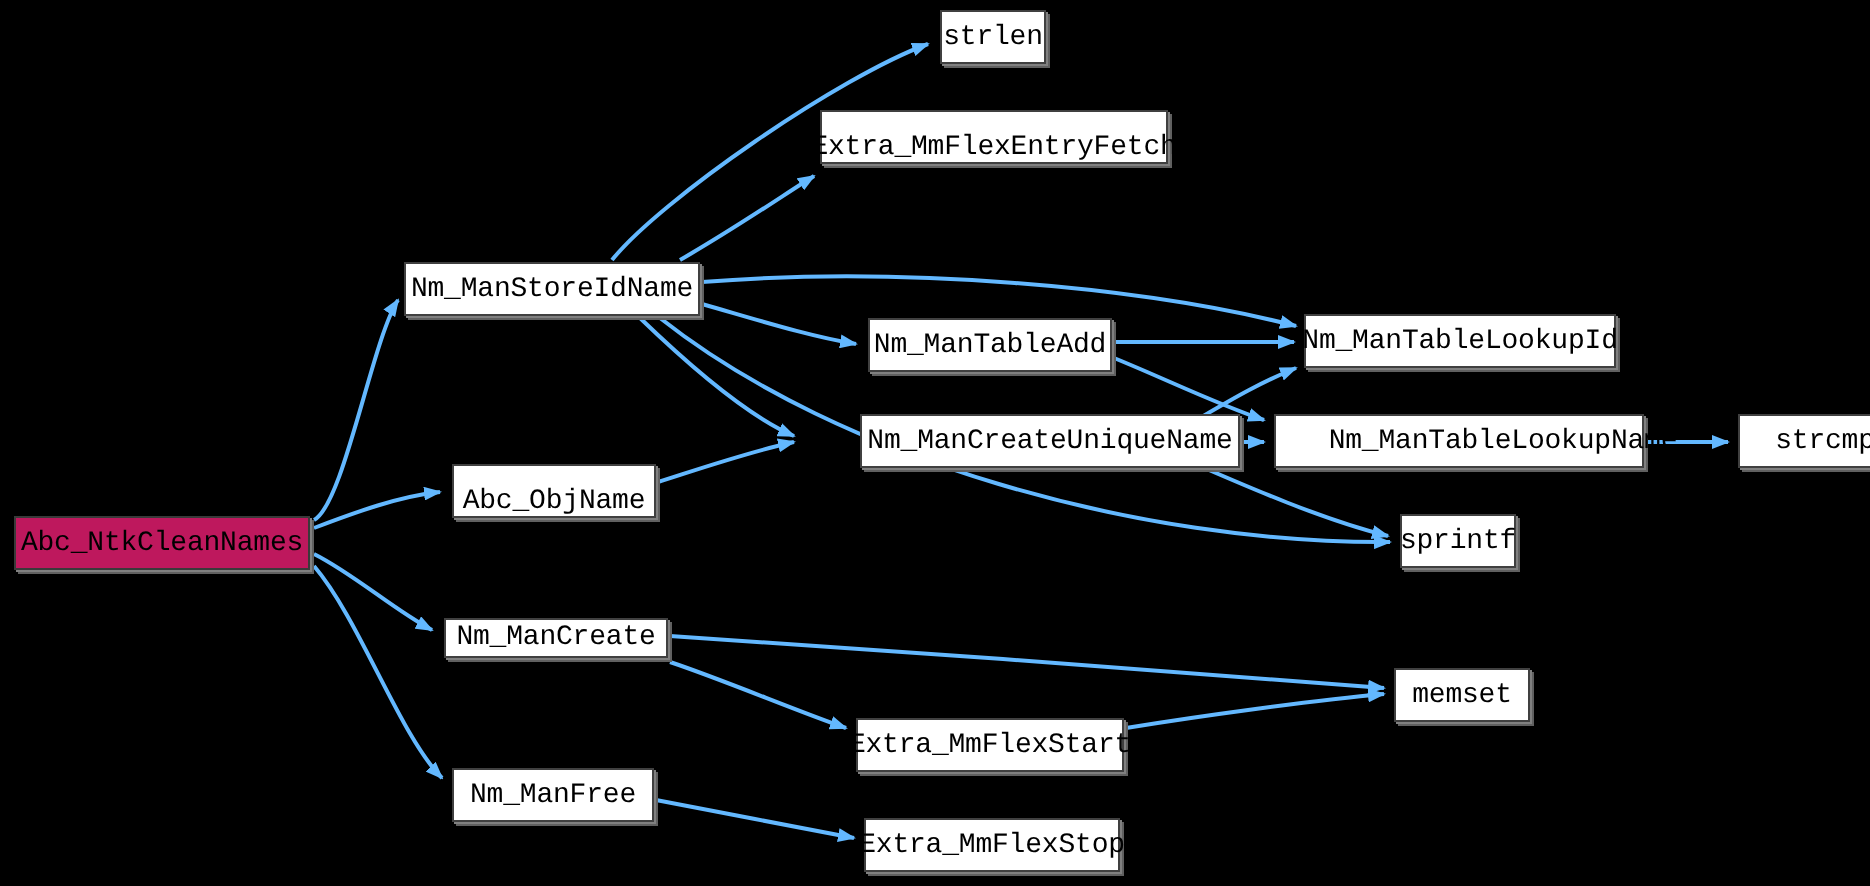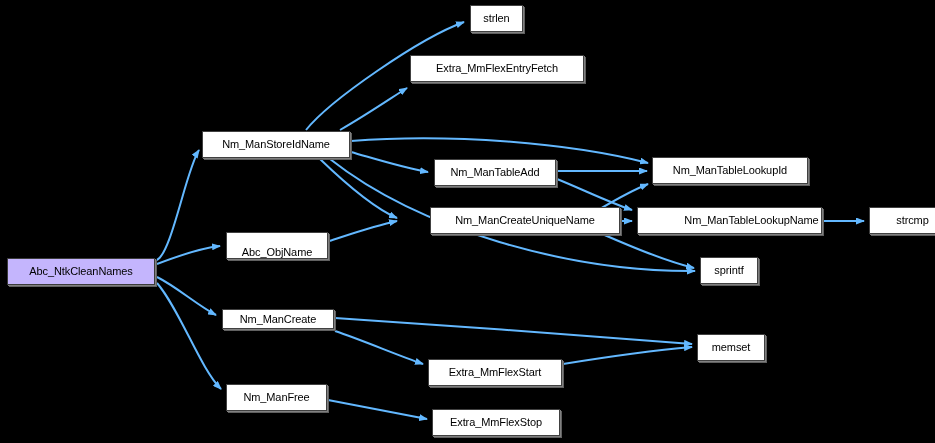--- a/index.html
+++ b/index.html
@@ -26,27 +26,28 @@
   .graph-node {
     position: absolute;
     box-sizing: border-box;
     display: flex;
     align-items: center;
     justify-content: center;
     background: #ffffff;
     border: 1px solid #404040;
     box-shadow: 1px 1px 0 0 #808080, 2px 2px 0 0 #606060;
     color: #000000;
-    font-size: 11px;
+    font-size: 14px;
     line-height: 1;
     white-space: nowrap;
     letter-spacing: -0.1px;
+    font-family: Liberation Mono, monospace;
   }
   .graph-node.root {
-    background: #c4b5fd;
+    background: #be185d;
     border: 1px solid #3a3a3a;
   }
   .node-label {
     display: block;
     padding: 0 2px;
   }
 </style>
 </head>
 <body>
 
@@ -95,21 +96,21 @@
       </div>
       <div class="graph-node" style="left: 222px; top: 309px; width: 112px; height: 20px;">
         <span class="node-label">Nm_ManCreate</span>
       </div>
       <div class="graph-node" style="left: 226px; top: 384px; width: 101px; height: 27px;">
         <span class="node-label">Nm_ManFree</span>
       </div>
       <div class="graph-node" style="left: 470px; top: 5px; width: 53px; height: 27px;">
         <span class="node-label">strlen</span>
       </div>
-      <div class="graph-node" style="left: 410px; top: 55px; width: 174px; height: 27px;">
+      <div class="graph-node" style="left: 410px; top: 55px; width: 174px; height: 27px; align-items: flex-end;">
         <span class="node-label">Extra_MmFlexEntryFetch</span>
       </div>
       <div class="graph-node" style="left: 434px; top: 159px; width: 122px; height: 27px;">
         <span class="node-label">Nm_ManTableAdd</span>
       </div>
       <div class="graph-node" style="left: 402px; top: 207px; width: 190px; height: 27px; margin-left: 28px;">
         <span class="node-label">Nm_ManCreateUniqueName</span>
       </div>
       <div class="graph-node" style="left: 428px; top: 359px; width: 134px; height: 27px;">
         <span class="node-label">Extra_MmFlexStart</span>

